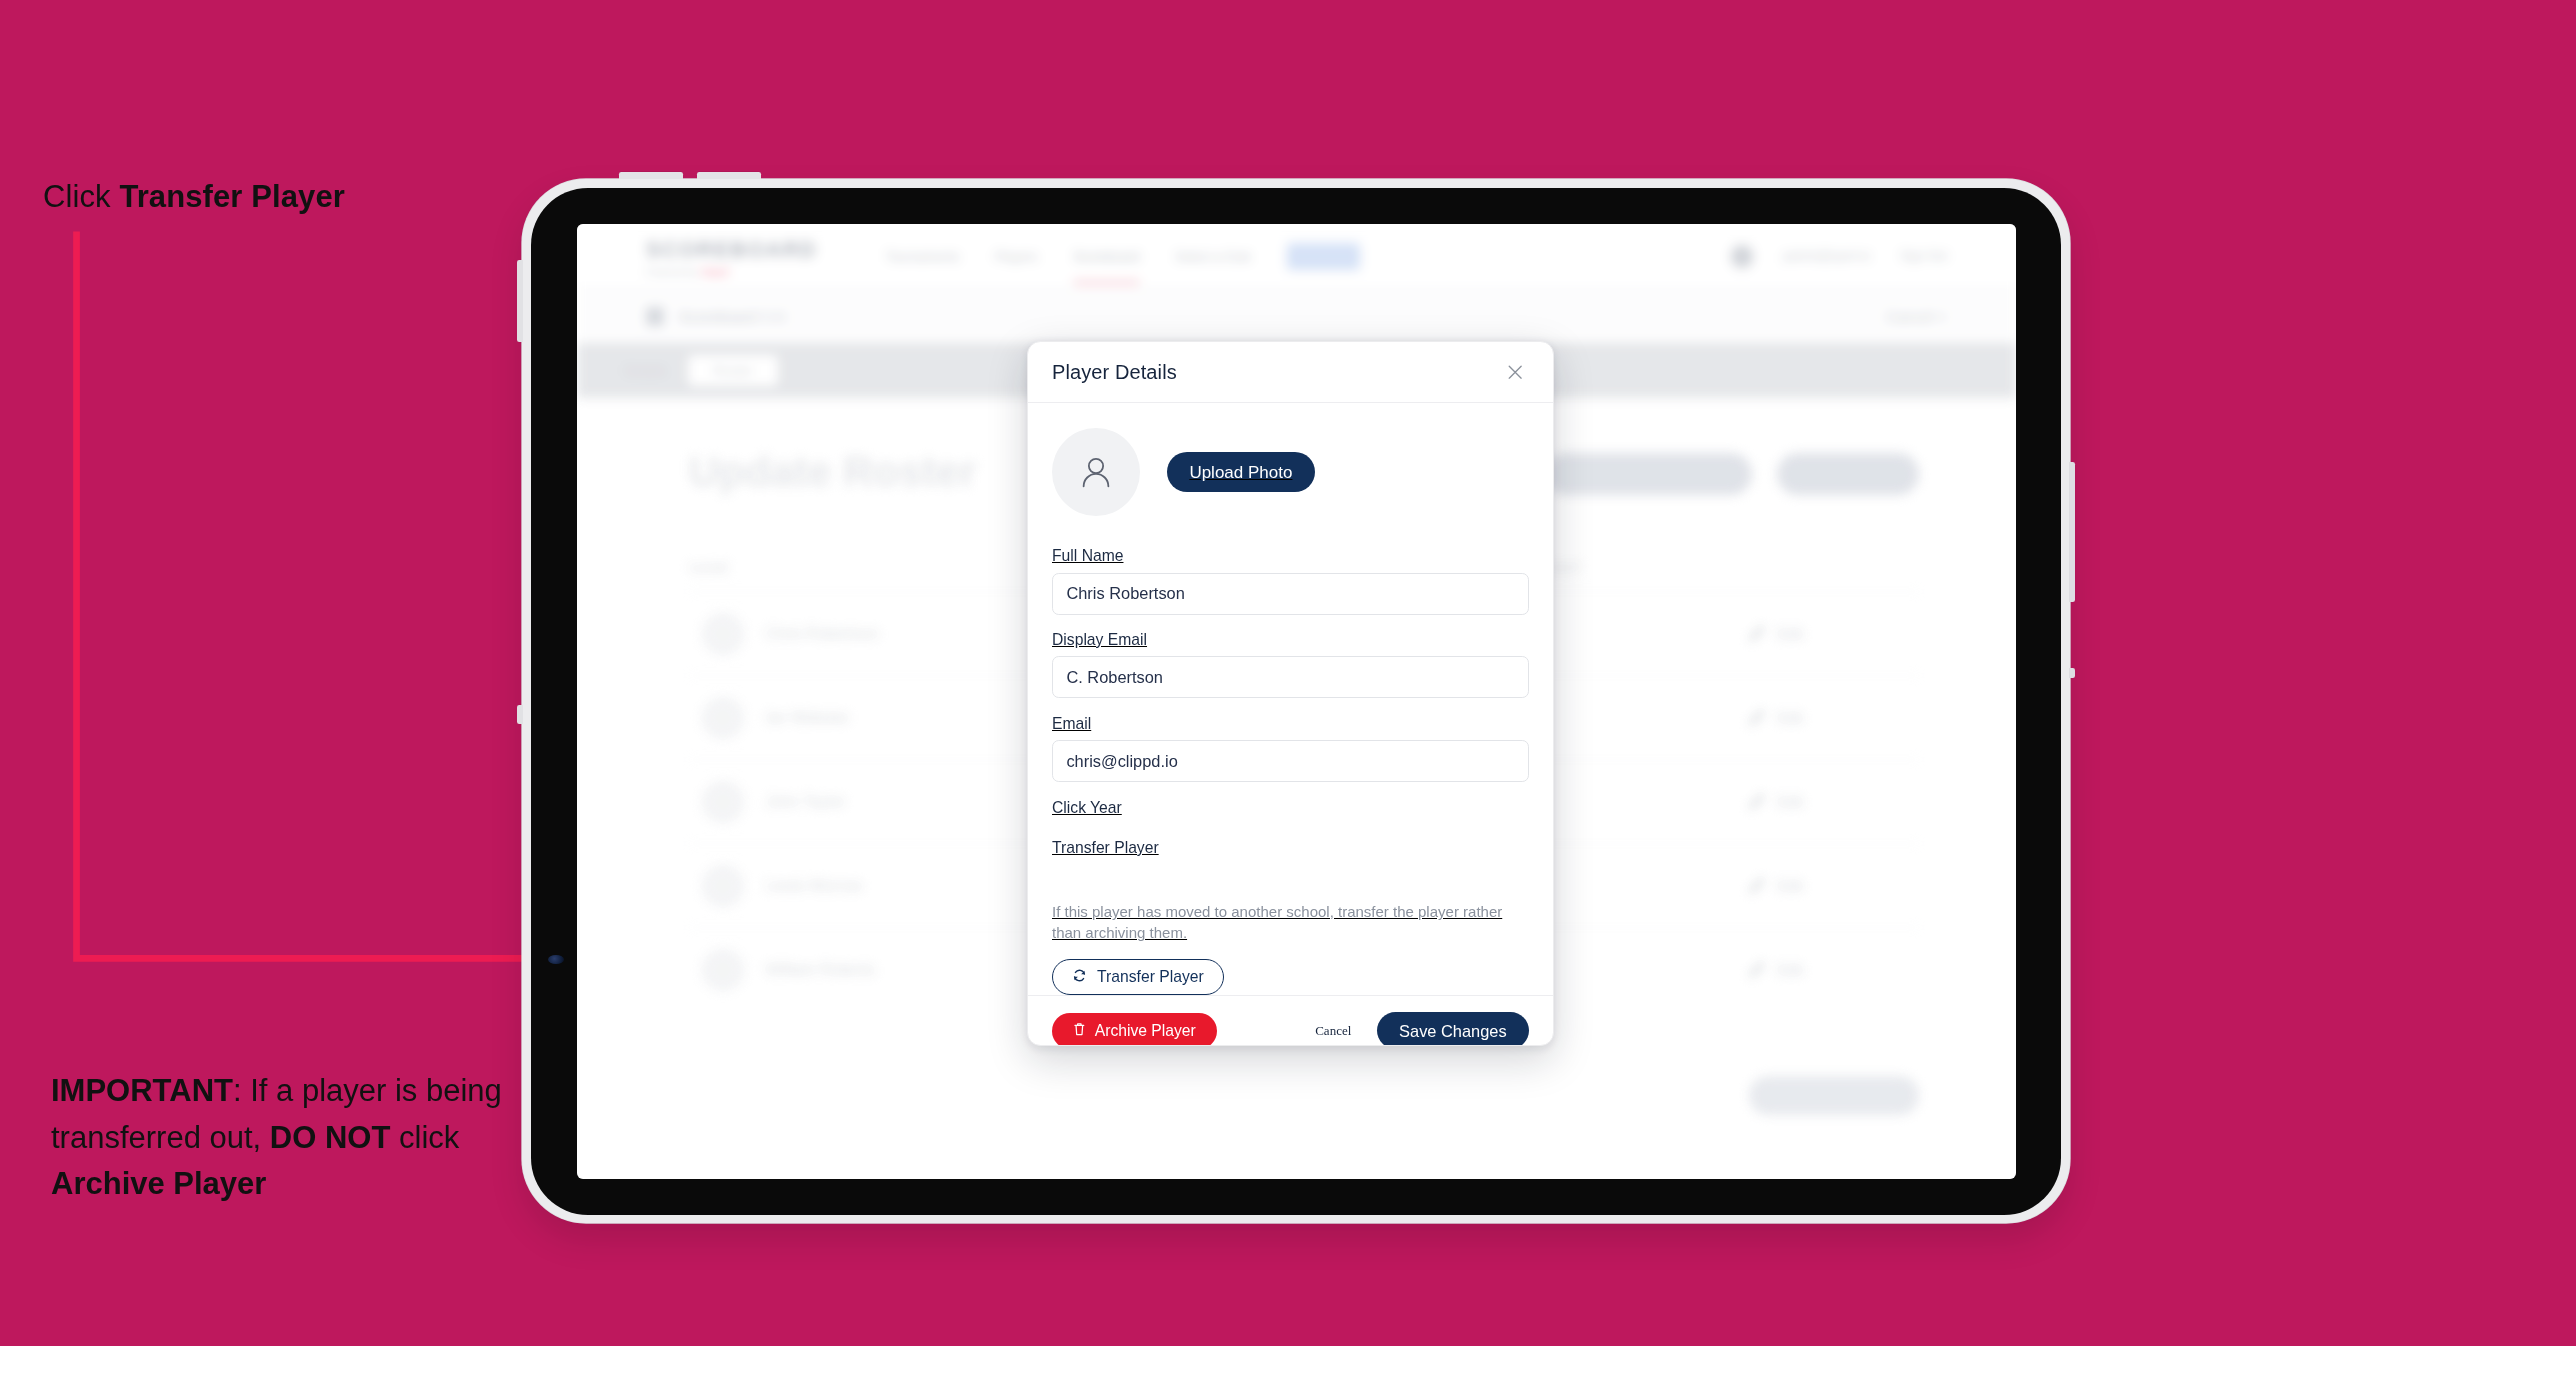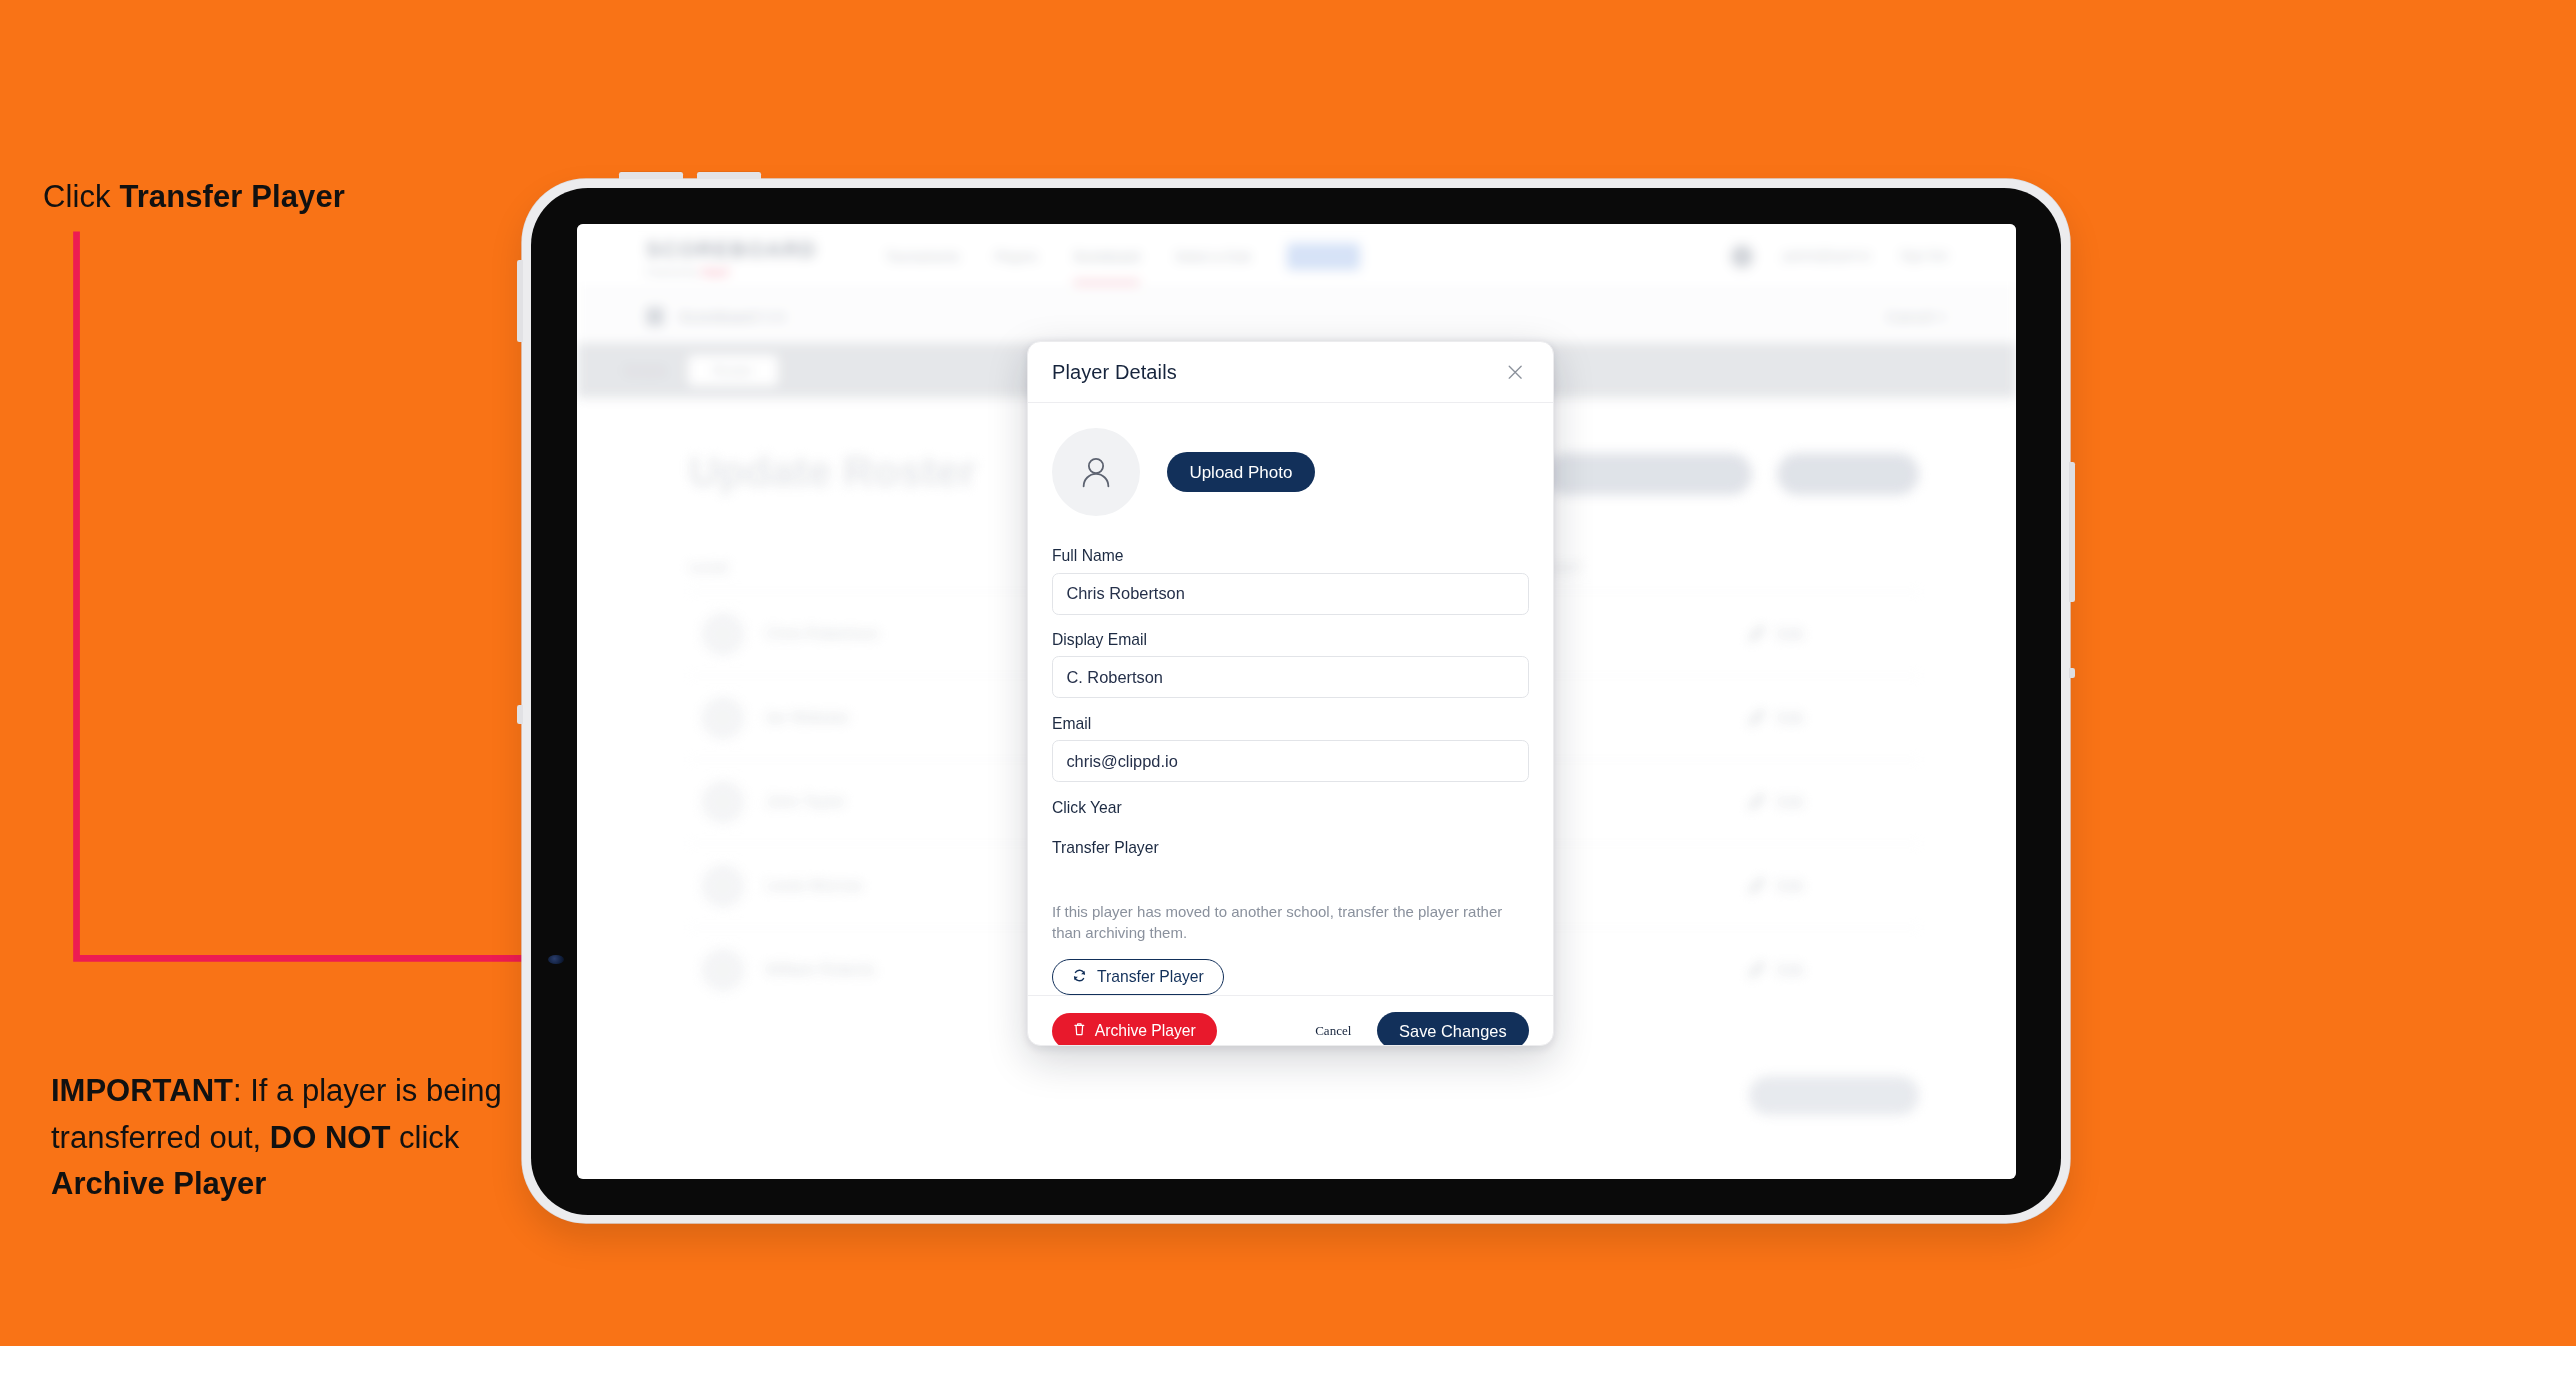--- a/index.html
+++ b/index.html
@@ -2,21 +2,21 @@
 <html style="font-size:12px"><head>
 <meta charset="utf-8">
 <style>
   * { box-sizing: border-box; margin: 0; padding: 0; }
   html, body {
     width: 2576px; height: 1386px;
     background: #ffffff;
     font-family: "Liberation Sans", sans-serif;
     overflow: hidden;
   }
-  #root { position: relative; width: 2576px; height: 1346px; background:#f97316; }
+  #root { position: relative; width: 2576px; height: 1346px; background:#be185d; }
 
   
   .anno-top {
     position: absolute; left: 43px; top: 177px;
     font-size: 31px; color: #111; line-height: 1.28;
     letter-spacing: 0.1px; white-space: nowrap;
   }
   .anno-bottom {
     position: absolute; left: 51px; top: 1068px;
     font-size: 31px; color: #111; line-height: 1.50;
@@ -125,21 +125,21 @@
   }
   .modal-head {
     height:61px; flex:0 0 61px; border-bottom:0.7px solid #ededf0;
     display:flex; align-items:center; padding:16px 24px;
   }
   .modal-title { font-size:20px; color:#16243c; font-weight:400; letter-spacing:0.1px; }
   .modal-close { margin-left:auto; width:27px; height:27px; display:flex; align-items:center;
                  justify-content:center; cursor:pointer; color:#8b919b; }
   .modal-close svg { display:block; }
 
-  .modal-body { flex:1 1 auto; padding: 25px 24px 0 24px; }
+  .modal-body { flex:1 1 auto; padding: 25px 24px 0 24px; text-decoration: underline; }
 
   .avatar-row { display:flex; align-items:center; gap:27px; margin-bottom:31px; }
   .avatar-circle {
     width:88px; height:88px; border-radius:50%; background:#f1f2f4;
     display:flex; align-items:center; justify-content:center;
   }
   .upload-btn {
     background:#12305a; color:#fff; border:none; border-radius:21px;
     padding:11.2px 22.4px; font-size:17px; font-family:inherit; cursor:pointer;
     line-height:1;

